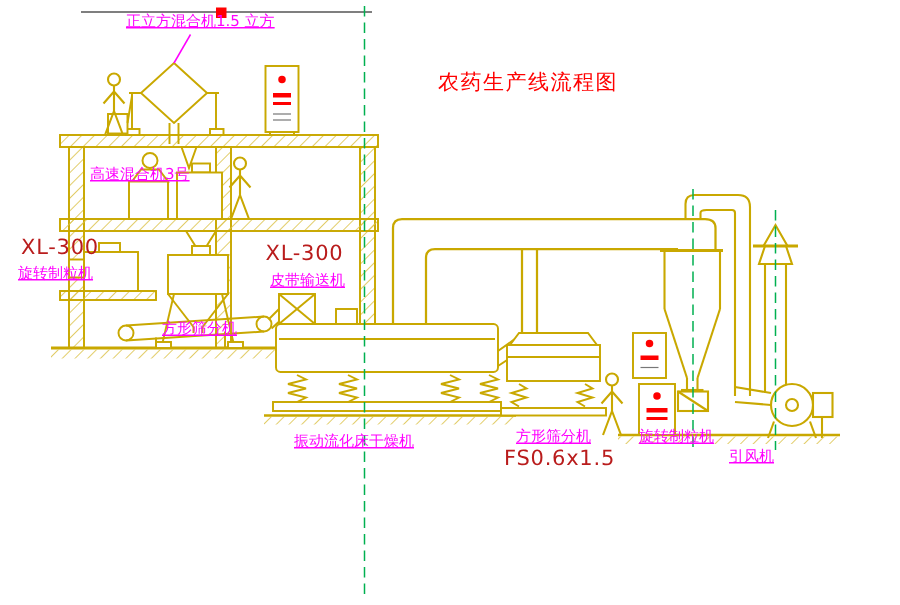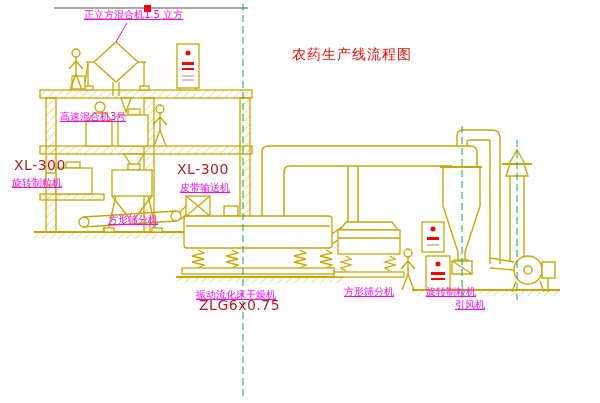--- a/index.html
+++ b/index.html
@@ -214,18 +214,18 @@
 </div>
 
 <div class="lbl m" style="left:84px;top:10px">正立方混合机1.5 立方</div>
 <div class="lbl m" style="left:60px;top:112px">高速混合机3号</div>
 <div class="lbl r" style="left:14px;top:158px">XL-300</div>
 <div class="lbl m" style="left:12px;top:178px">旋转制粒机</div>
 <div class="lbl r" style="left:177px;top:162px">XL-300</div>
 <div class="lbl m" style="left:180px;top:183px">皮带输送机</div>
 <div class="lbl m" style="left:108px;top:215px">方形筛分机</div>
 <div class="lbl m" style="left:196px;top:290px">振动流化床干燥机</div>
-<div class="lbl r" style="left:199px;top:298px">ZLG6x0.75</div>
 <div class="lbl m" style="left:344px;top:287px">方形筛分机</div>
+<div class="lbl r" style="left:336px;top:299px">FS0.6x1.5</div>
 <div class="lbl m" style="left:426px;top:287px">旋转制粒机</div>
-<div class="lbl m" style="left:455px;top:300px">引风机</div>
+<div class="lbl m" style="left:486px;top:300px">引风机</div>
 
 </div>
 
 </body></html>

